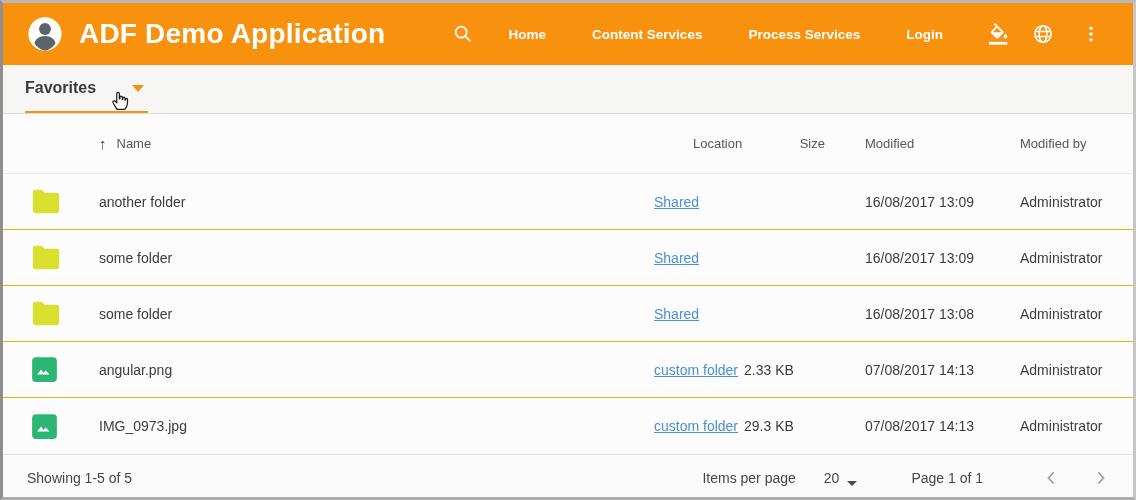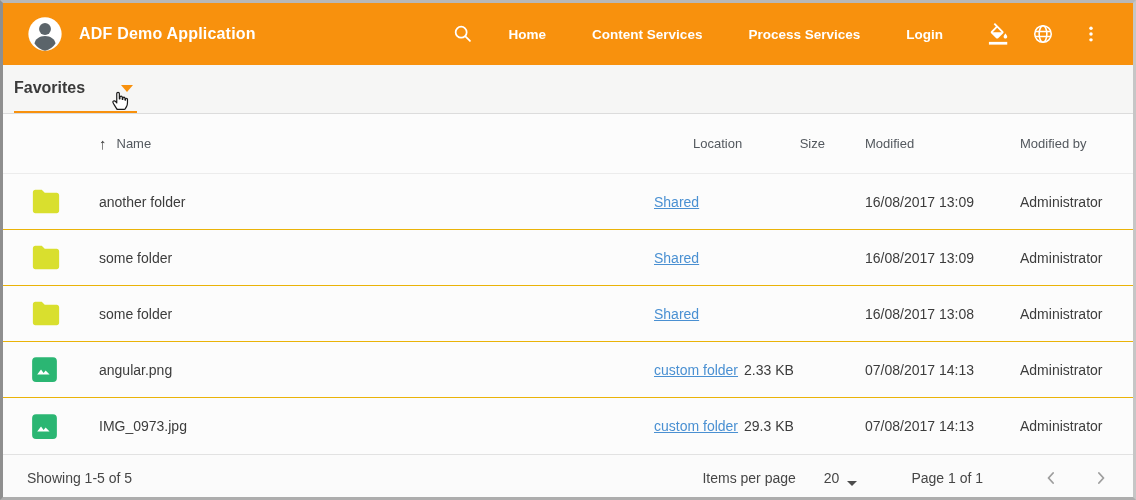--- a/index.html
+++ b/index.html
@@ -18,38 +18,38 @@
   
   .appbar {
     height:62px; flex:0 0 62px;
     background:#f8910d;
     display:flex; align-items:center;
     padding:0 30px 0 24px;
     color:#fff;
   }
   .avatar { width:36px; height:36px; flex:0 0 36px; }
   .app-title {
-    font-size:16px; font-weight:bold; letter-spacing:.2px;
+    font-size:28px; font-weight:bold; letter-spacing:.2px;
     margin-left:16px; white-space:nowrap;
   }
   .appbar-right { margin-left:auto; display:flex; align-items:center; }
   .icon-btn { width:24px; height:24px; display:flex; align-items:center; justify-content:center; cursor:pointer; }
   .icon-btn svg { width:22px; height:22px; display:block; }
   .search-btn { margin-right:34px; }
   .nav { display:flex; align-items:center; gap:46px; }
   .nav-item { font-size:13.5px; font-weight:bold; color:#fff; cursor:pointer; white-space:nowrap; }
   .appbar-icons { display:flex; align-items:center; gap:20px; margin-left:44px; }
 
   
   .tabbar {
     height:49px; flex:0 0 49px;
     background:#f6f6f5;
     border-bottom:1px solid #dcdcdc;
     display:flex; align-items:stretch;
-    padding-left:11px;
+    padding-left:22px;
     position:relative;
   }
   .tab {
     display:flex; align-items:center;
     border-bottom:2px solid #f8910d;
     cursor:pointer; padding-right:4px;
   }
   .tab-label { font-size:16px; font-weight:bold; color:#3a3a3a; }
   .caret-down-orange {
     width:0; height:0; margin-left:36px;

